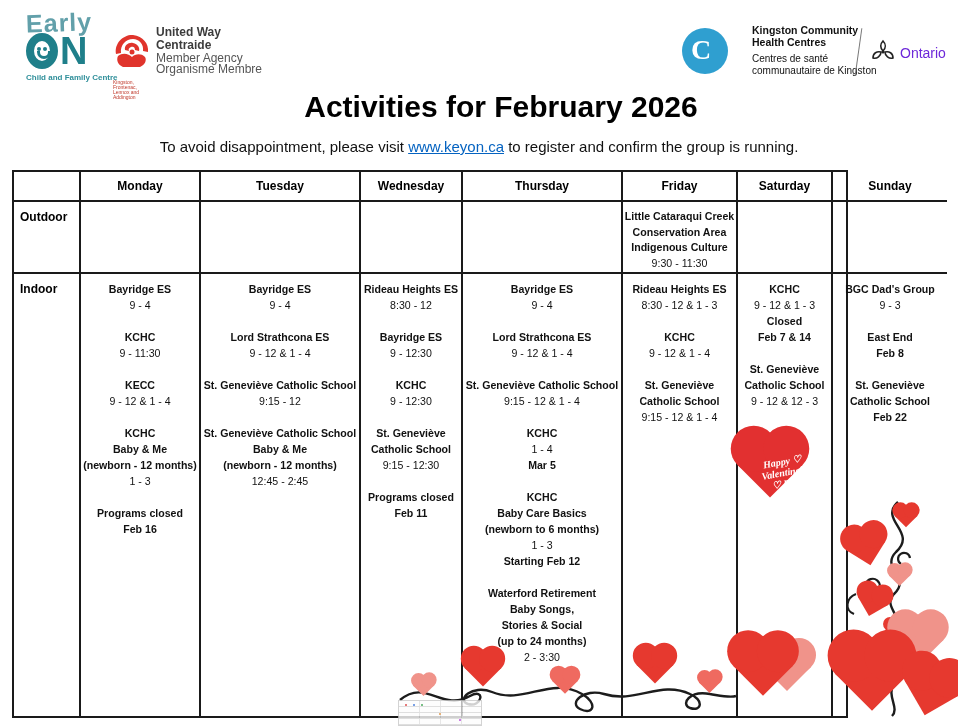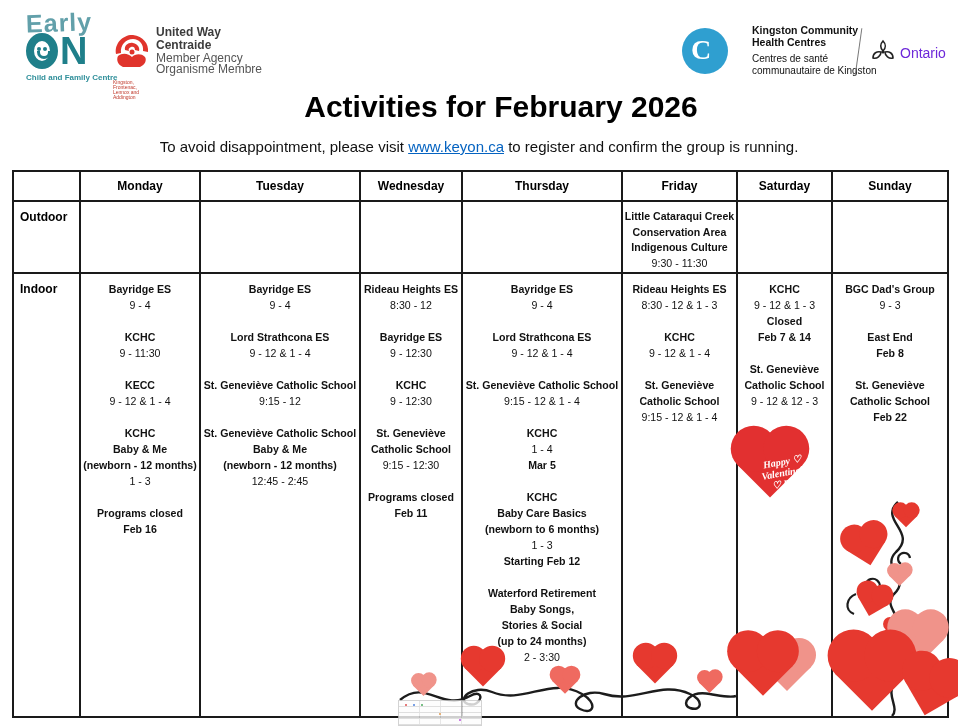--- a/index.html
+++ b/index.html
@@ -41,21 +41,21 @@
 
   
   .title { position:absolute; left:0; top:90px; width:958px; text-align:center;
            font-size:30px; font-weight:bold; color:#000;padding-left:44px; }
   .subtitle { position:absolute; left:0; top:130px; width:958px; text-align:center;
               font-size:15px; color:#111;margin-top:8px; }
   .subtitle a { color:#0563c1; text-decoration:underline; }
 
   
   #schedule-grid {
-    position:absolute; left:12px; top:170px; width:937px; height:548px;
+    position:absolute; left:12px; top:170px; width:836px; height:548px;
     display:grid; grid-template-columns:67px 120px 160px 102px 160px 115px 95px 114px;
     grid-template-rows:30px 72px 1fr;
     border:2px solid #1a1a1a; background:#fff;
   }
   .cell { border-right:2px solid #1a1a1a; border-bottom:2px solid #1a1a1a; overflow:visible; }
   .cell.last-col { border-right:none; }
   .cell.last-row { border-bottom:none; }
   .day-hdr { display:flex; align-items:center; justify-content:center;
              font-weight:bold; font-size:12px; }
   .row-label { font-weight:bold; font-size:12px; padding:8px 6px; }

